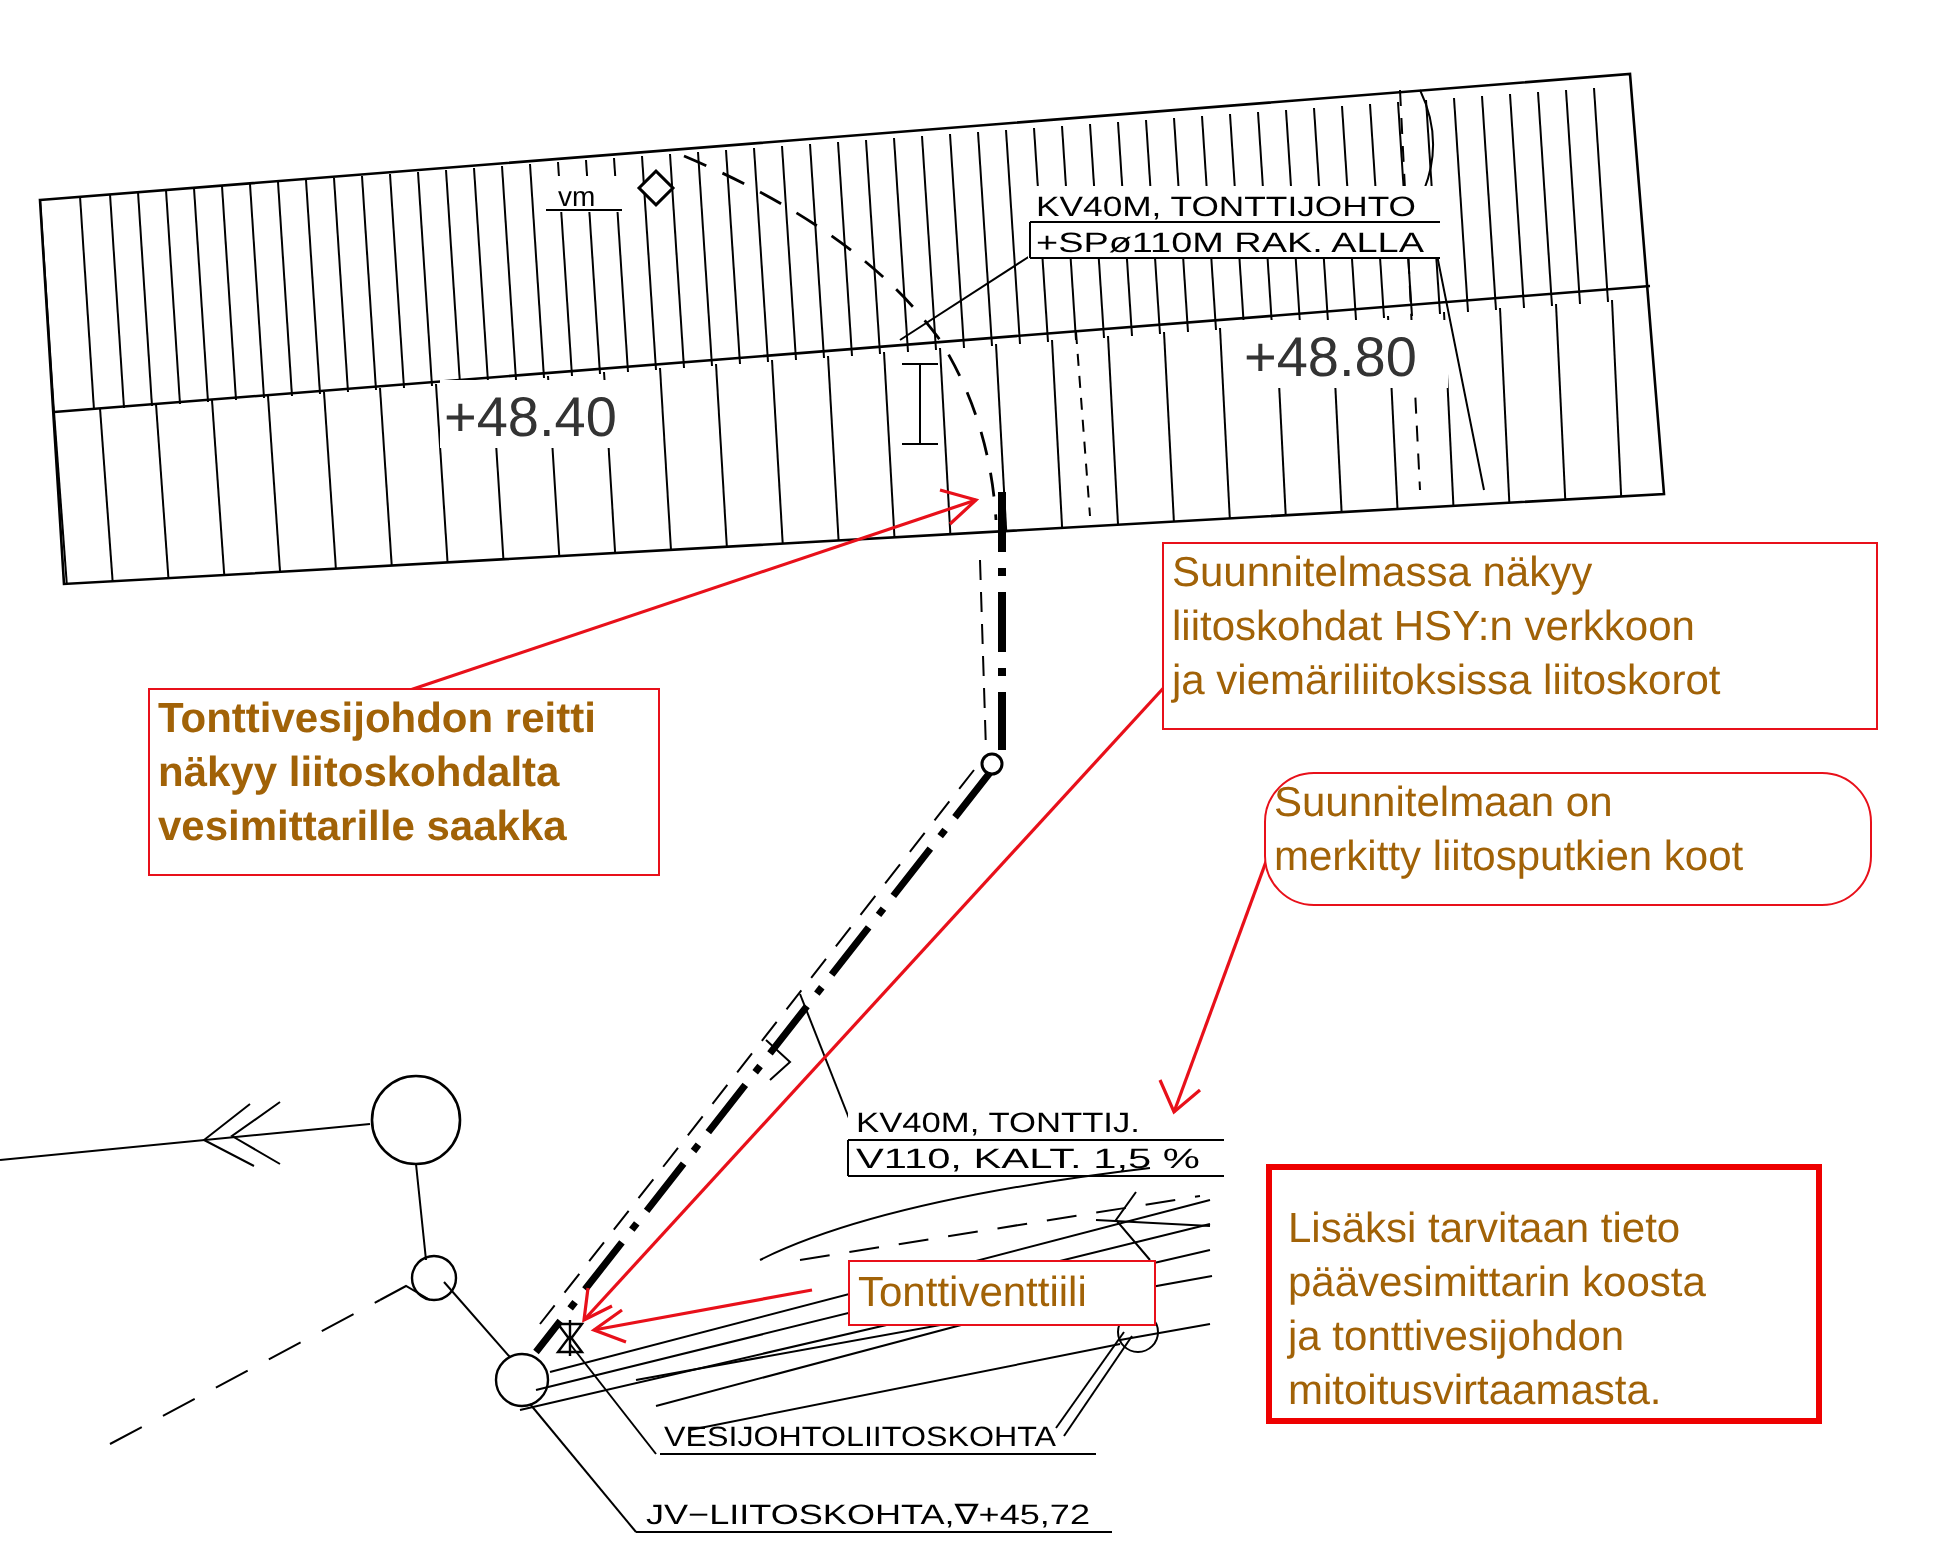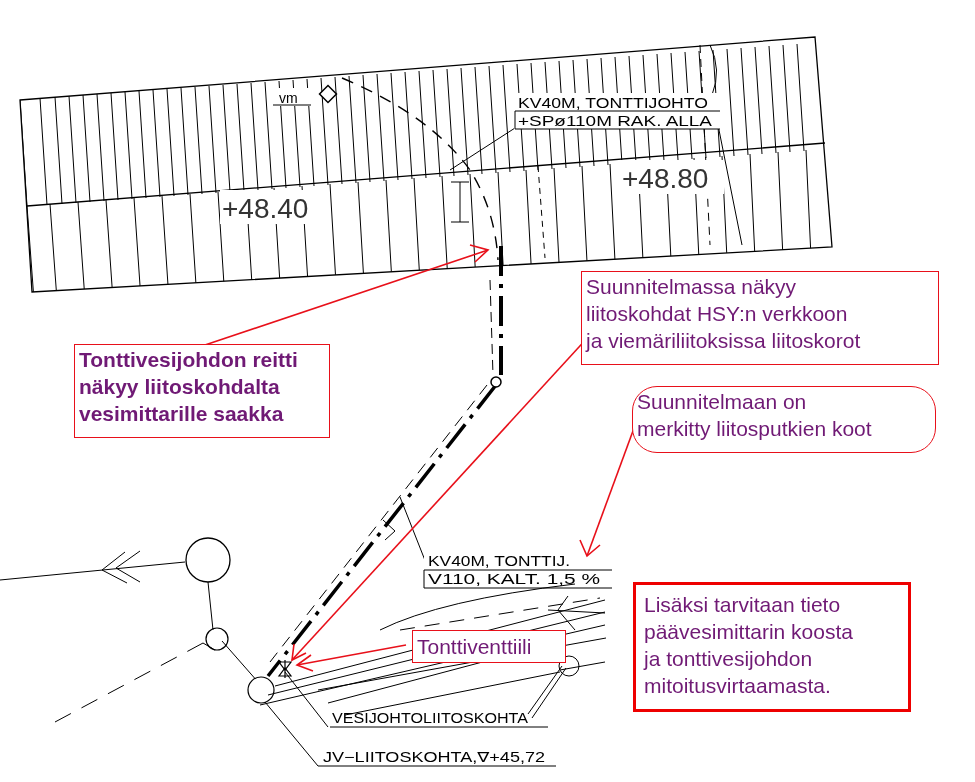--- a/index.html
+++ b/index.html
@@ -2,21 +2,21 @@
 <html><head>
 <meta charset="utf-8">
 <style>
   html, body { margin: 0; padding: 0; background: #ffffff; }
   body { width: 975px; height: 782px; position: relative; overflow: hidden; font-family: "Liberation Sans", sans-serif; }
   svg { position: absolute; left: 0; top: 0; }
   .cad { font-family: "Liberation Sans", sans-serif; fill: #000; }
   .callout {
     position: absolute; background: #fff; border: 1.5px solid #e8101a;
     font-family: "Liberation Sans", sans-serif; font-size: 21px; line-height: 27px;
-    color: #701a75; padding: 1px 4px 2px 4px; white-space: pre; box-sizing: border-box;
+    color: #a16207; padding: 1px 4px 2px 4px; white-space: pre; box-sizing: border-box;
   }
   .callout.thick { border: 3px solid #ee0000; }
 </style>
 </head>
 <body>
 
 <svg width="975" height="782" viewBox="0 0 975 782" xmlns="http://www.w3.org/2000/svg">
   <defs>
     <clipPath id="bldg">
       <polygon points="20,100 815,37 832,247 32,292"></polygon>
@@ -225,17 +225,17 @@
 </svg>
 
 <div class="callout" style="left:74px; top:344px; width:256px; height:94px;font-weight:bold;">Tonttivesijohdon reitti
 näkyy liitoskohdalta
 vesimittarille saakka</div>
 <div class="callout" style="left:581px; top:271px; width:358px; height:94px;">Suunnitelmassa näkyy
 liitoskohdat HSY:n verkkoon
 ja viemäriliitoksissa liitoskorot</div>
 <div class="callout" style="left:632px; top:386px; width:304px; height:67px;border-radius:25px;">Suunnitelmaan on
 merkitty liitosputkien koot</div>
-<div class="callout" style="left:412px; top:630px; width:154px; height:33px; padding-top:2px;">Tonttiventtiili</div>
-<div class="callout thick" style="left:633px; top:582px; width:278px; height:130px; padding:6px 8px;">Lisäksi tarvitaan tieto
+<div class="callout" style="left:424px; top:630px; width:154px; height:33px; padding-top:2px;">Tonttiventtiili</div>
+<div class="callout thick" style="left:633px; top:582px; width:278px; height:130px; padding:16px 8px;">Lisäksi tarvitaan tieto
 päävesimittarin koosta
 ja tonttivesijohdon
 mitoitusvirtaamasta.</div>
 
 </body></html>

